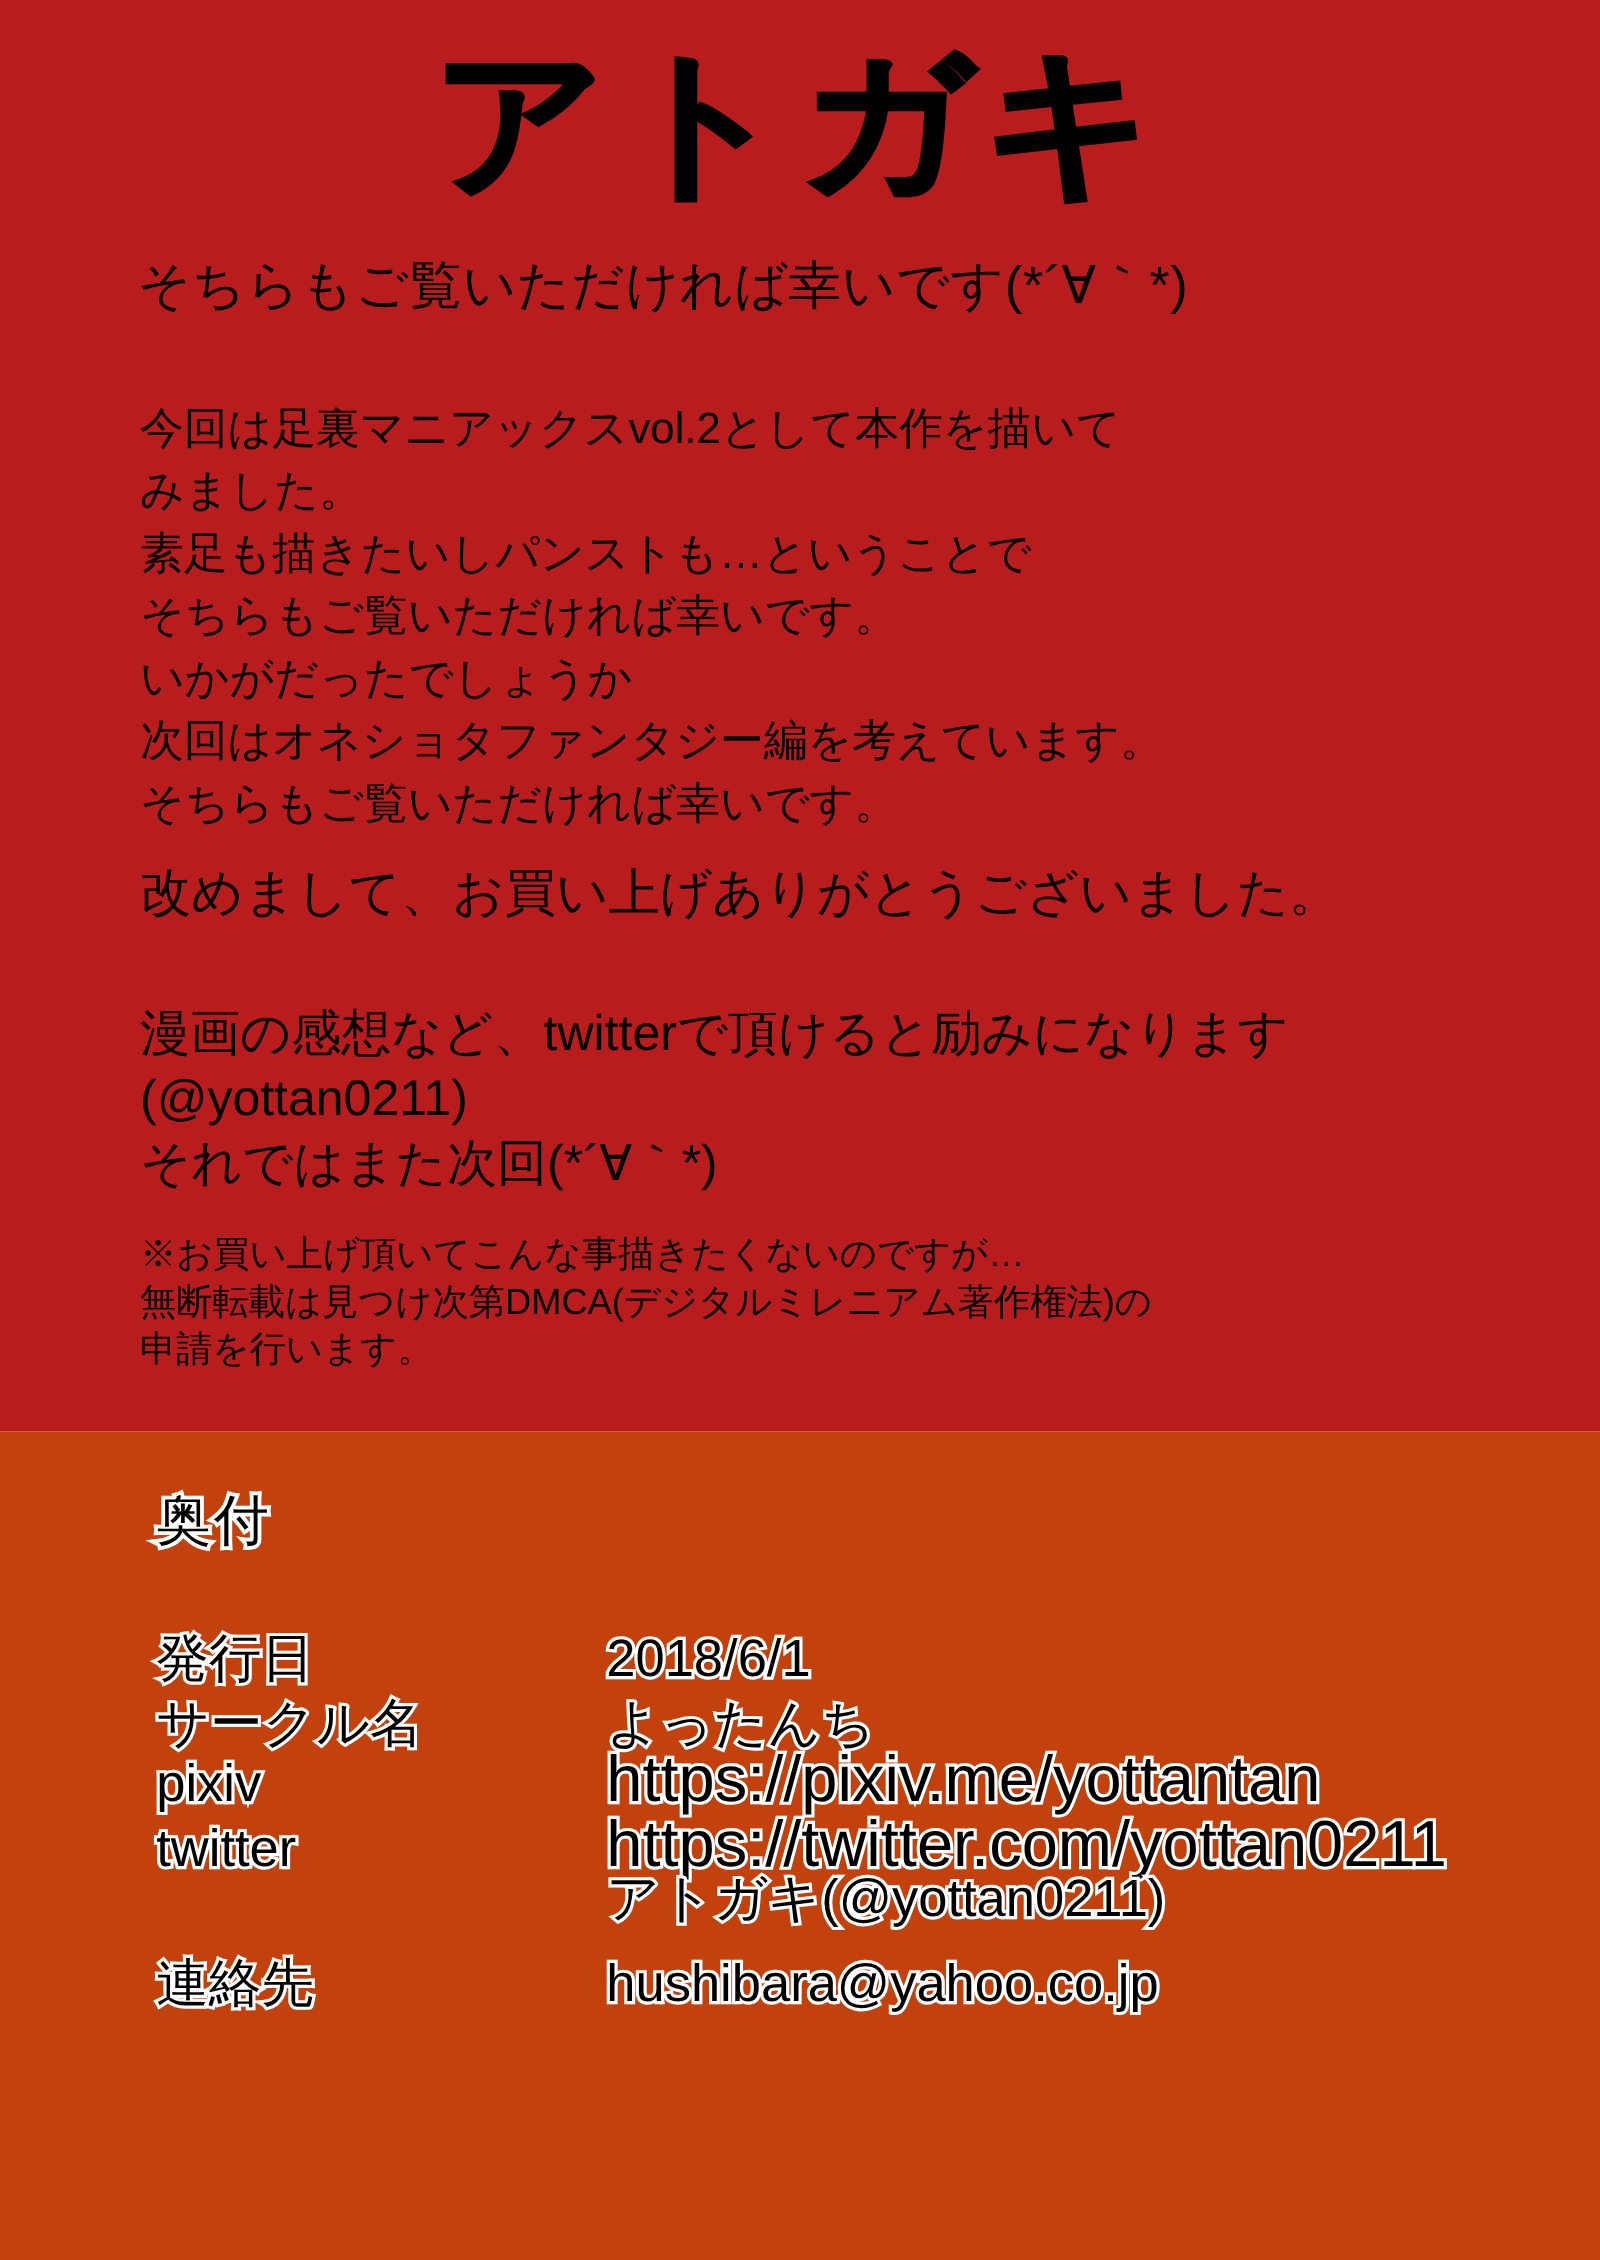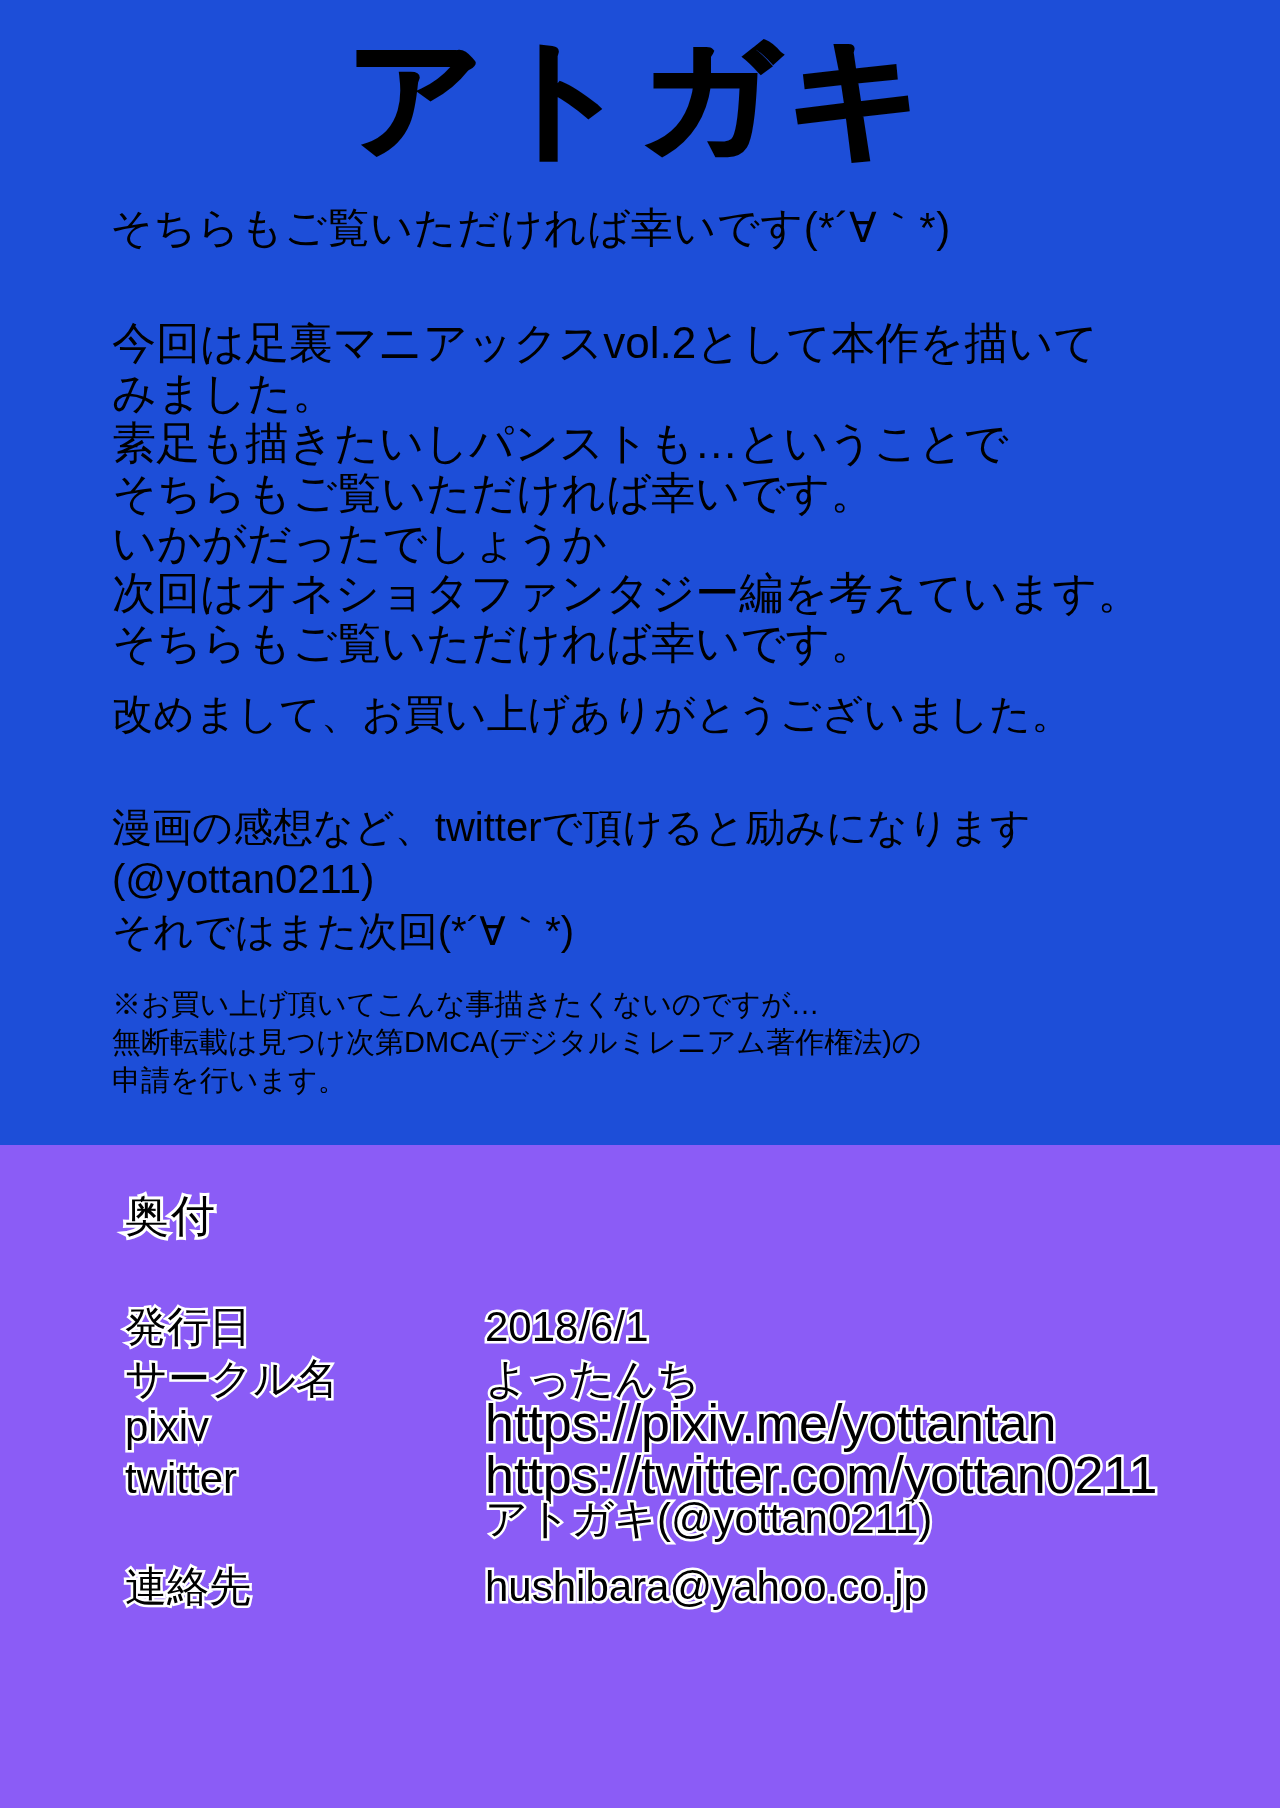--- a/index.html
+++ b/index.html
@@ -17,21 +17,21 @@
     color: #000000;
   }
 
   
   .afterword {
     position: absolute;
     left: 0;
     top: 0;
     width: 1280px;
     height: 1145px;
-    background: #1d4ed8;
+    background: #b91c1c;
   }
 
   .title {
     position: absolute;
     left: 0;
     top: 22px;
     width: 1280px;
     text-align: center;
     font-family: "DejaVu Sans", sans-serif;
     font-weight: bold;
@@ -49,21 +49,21 @@
     top: 203px;
     font-size: 42px;
     line-height: 50px;
     letter-spacing: 0.5px;
     white-space: nowrap;
   }
 
   .body-block {
     position: absolute;
     left: 112px;
-    font-size: 44px;
+    font-size: 35px;
     line-height: 49px;
     letter-spacing: 0px;
   }
   .body-block p {
     margin: 0;
     white-space: nowrap;
   }
   #para1 { top: 318px; }
   #para1 p { line-height: 50px; }
   #para2 { top: 690px; font-size: 41px; }
@@ -78,21 +78,21 @@
   }
   .notice p { margin: 0; white-space: nowrap; }
 
   
   .colophon {
     position: absolute;
     left: 0;
     top: 1145px;
     width: 1280px;
     height: 663px;
-    background: #8b5cf6;
+    background: #c2410c;
   }
 
   .colophon .heading {
     position: absolute;
     left: 125px;
     top: 42px;
     font-size: 44px;
     color: #000000;
     -webkit-text-stroke: 6px #ffffff;
     paint-order: stroke fill;

